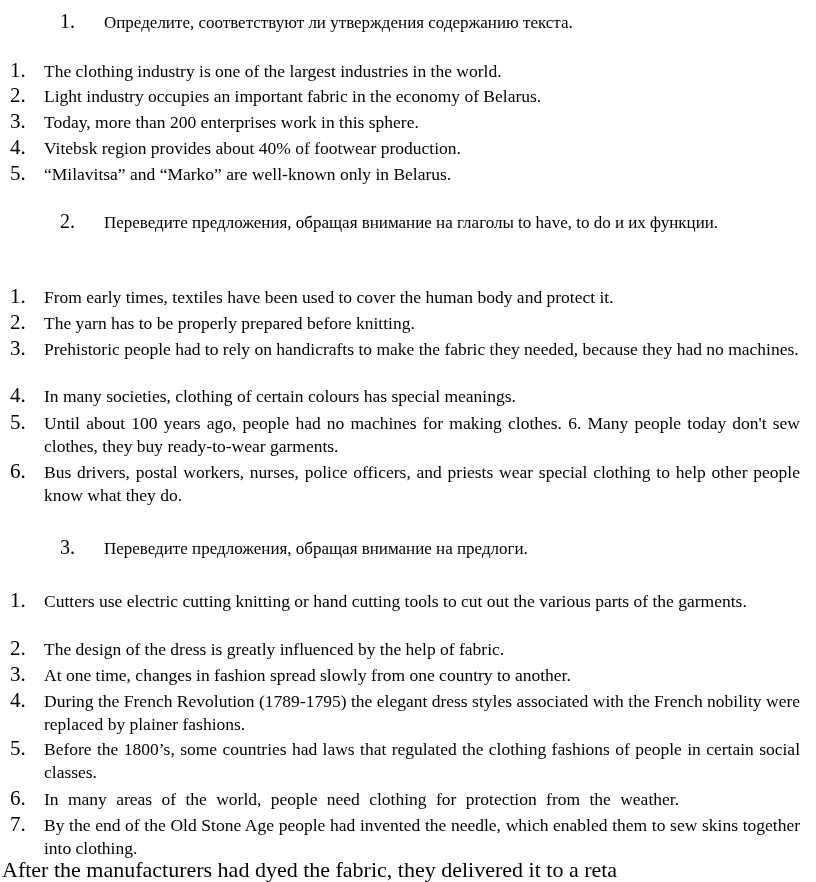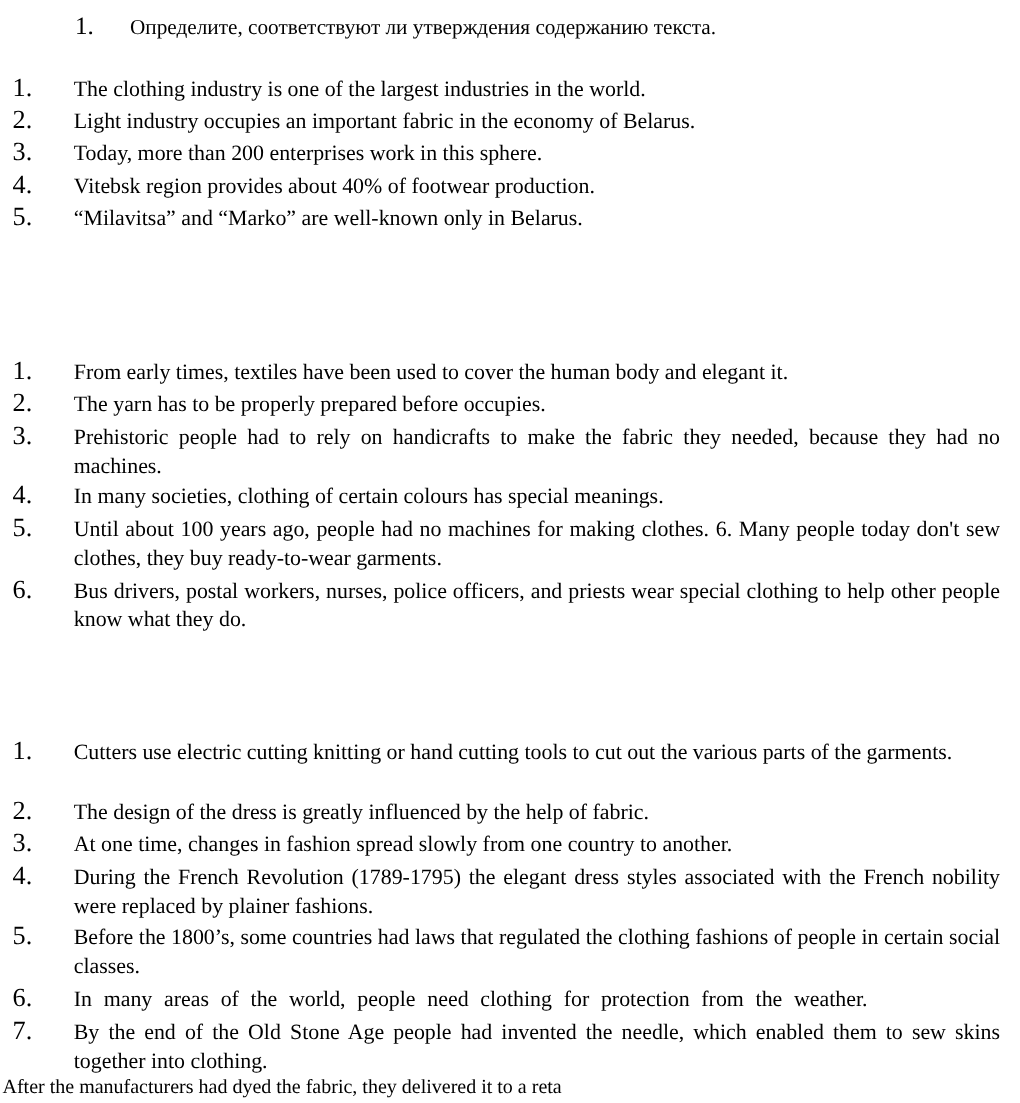--- a/index.html
+++ b/index.html
@@ -54,32 +54,32 @@
       line-height: 23px;
     }
     .item .num {
       position: absolute;
       left: 0;
       top: -1px;
       font-size: 21px;
     }
     .item .txt {
       display: block;
-      margin-left: 49px;
+      margin-left: 34px;
       text-align: justify;
     }
     .item .txt.single {
       white-space: nowrap;
       text-align: left;
     }
     .trailing {
       position: absolute;
       left: 2px;
       top: 858px;
-      font-size: 16px;
+      font-size: 22px;
       line-height: 23px;
       white-space: nowrap;
     }
   </style>
 </head>
 <body>
 
 <div class="page">
 
   <div class="heading" style="left:60px; top:10px;">
@@ -100,46 +100,52 @@
   </div>
   <div class="item" style="top:137px;">
     <span class="num">4.</span>
     <span class="txt single">Vitebsk region provides about 40% of footwear production.</span>
   </div>
   <div class="item" style="top:163px;">
     <span class="num">5.</span>
     <span class="txt single">“Milavitsa” and “Marko” are well-known only in Belarus.</span>
   </div>
 
+  <div class="heading-wrap" style="top:210px;">
+    <span class="hnum">2.</span><span>Переведите предложения, обращая внимание на глаголы to have, to do и их функции.</span>
+  </div>
 
   <div class="item" style="top:286px;">
     <span class="num">1.</span>
-    <span class="txt single">From early times, textiles have been used to cover the human body and elegant it.</span>
+    <span class="txt single">From early times, textiles have been used to cover the human body and protect it.</span>
   </div>
   <div class="item" style="top:312px;">
     <span class="num">2.</span>
-    <span class="txt single">The yarn has to be properly prepared before occupies.</span>
+    <span class="txt single">The yarn has to be properly prepared before knitting.</span>
   </div>
   <div class="item" style="top:338px;">
     <span class="num">3.</span>
     <span class="txt">Prehistoric people had to rely on handicrafts to make the fabric they needed, because they had no machines.</span>
   </div>
   <div class="item" style="top:385px;">
     <span class="num">4.</span>
     <span class="txt single">In many societies, clothing of certain colours has special meanings.</span>
   </div>
   <div class="item" style="top:412px;">
     <span class="num">5.</span>
     <span class="txt">Until about 100 years ago, people had no machines for making clothes. 6. Many people today don't sew clothes, they buy ready-to-wear garments.</span>
   </div>
   <div class="item" style="top:461px;">
     <span class="num">6.</span>
     <span class="txt">Bus drivers, postal workers, nurses, police officers, and priests wear special clothing to help other people know what they do.</span>
   </div>
 
+  <div class="heading" style="left:60px; top:536px;">
+    <span class="hnum">3.</span><span>Переведите предложения, обращая внимание на предлоги.</span>
+  </div>
 
   <div class="item" style="top:590px;">
     <span class="num">1.</span>
     <span class="txt">Cutters use electric cutting knitting or hand cutting tools to cut out the various parts of the garments.</span>
   </div>
   <div class="item" style="top:638px;">
     <span class="num">2.</span>
     <span class="txt single">The design of the dress is greatly influenced by the help of fabric.</span>
   </div>
   <div class="item" style="top:664px;">

